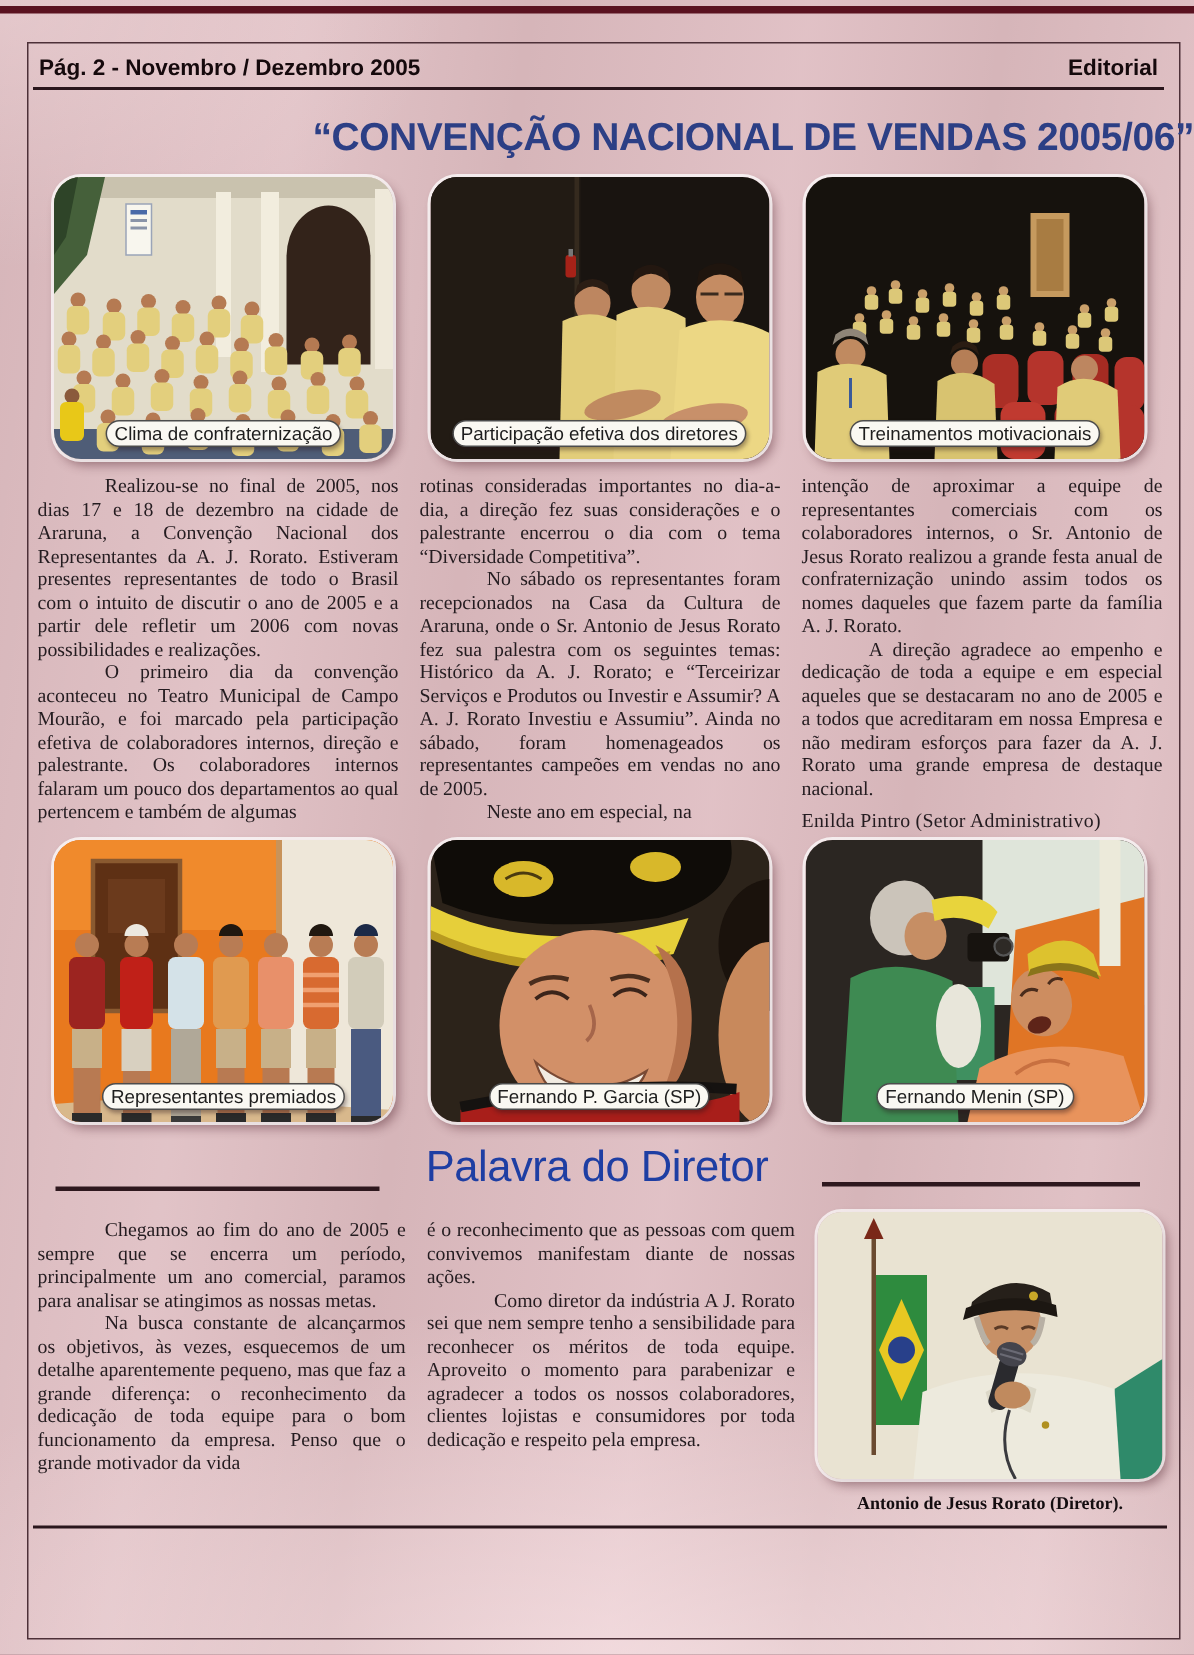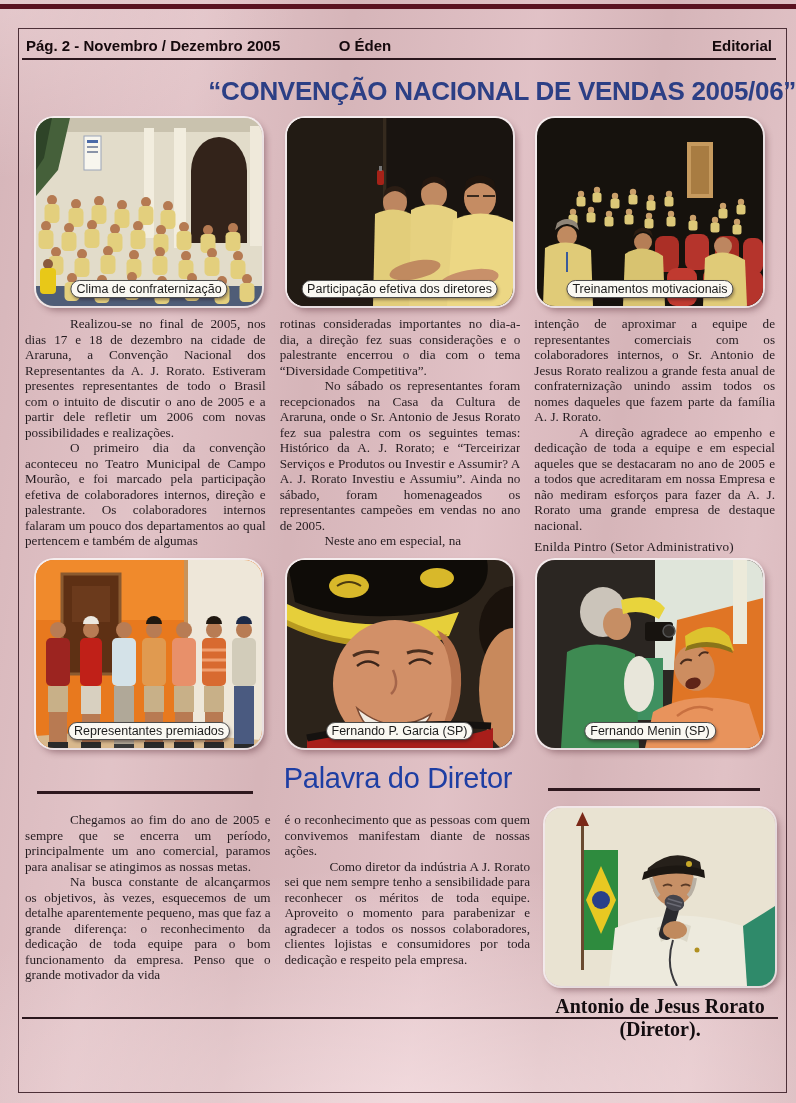--- a/index.html
+++ b/index.html
@@ -38,39 +38,38 @@
   .signature{font-weight:normal;text-align:right;margin-top:6px !important;font-size:13.4px;letter-spacing:.2px;}
   .sec2-head{position:absolute;left:0;top:762px;width:100%;height:42px;}
   .sec2-title{margin:0;text-align:center;font-family:"Liberation Sans",sans-serif;font-weight:normal;
     font-size:29px;color:#1e3ea3;letter-spacing:-.3px;}
   .rule-left{position:absolute;left:37px;top:29px;width:216px;height:2.5px;background:#2e181e;}
   .rule-right{position:absolute;left:548px;top:26px;width:212px;height:2.5px;background:#2e181e;}
   .director-photo{position:absolute;left:545px;top:808px;width:230px;height:178px;border-radius:16px;
     overflow:hidden;margin:0;box-shadow:0 0 0 2px rgba(255,255,255,.7), 3px 4px 7px rgba(70,25,35,.45);}
   .director-photo svg{display:block;width:100%;height:100%;}
   .director-caption{position:absolute;left:530px;top:995px;width:260px;margin:0;text-align:center;
-    font-weight:bold;font-size:20px;color:#140d10;}
+    font-weight:bold;font-size:12px;color:#140d10;}
   .full-rule{position:absolute;left:22px;top:1017px;width:756px;height:2px;background:#2a161c;}
   .quote-box{position:absolute;left:34px;top:1036px;width:725px;height:54px;background:#f9eef0;
     border:2px solid #4f3038;border-radius:16px;}
   .quote-box p{margin:0;padding:5px 70px 0 14px;font-family:"Liberation Sans",sans-serif;
     font-weight:bold;font-size:14.6px;line-height:19px;letter-spacing:-.2px;color:#261c20;}
   .quote-attrib{position:absolute;right:46px;top:26px;font-family:"Liberation Sans",sans-serif;
     font-size:15px;font-weight:normal;color:#2a2024;}
 </style>
 </head>
 <body>
 
 <div class="page">
   <div class="top-bar"></div>
   <div class="frame"></div>
 
   <div class="masthead">
     <span class="mh-left">Pág. 2 - Novembro / Dezembro 2005</span>
-    <span class="mh-center">O Éden</span>
     <span class="mh-right">Editorial</span>
   </div>
   <div class="masthead-rule"></div>
 
   <h1 class="main-title">“CONVENÇÃO NACIONAL DE VENDAS  2005/06”</h1>
 
   <div class="photo-row row1">
     <figure class="photo">
       <svg viewBox="0 0 226 188" preserveAspectRatio="none">
         <rect width="226" height="188" fill="#e2dcca"></rect>

